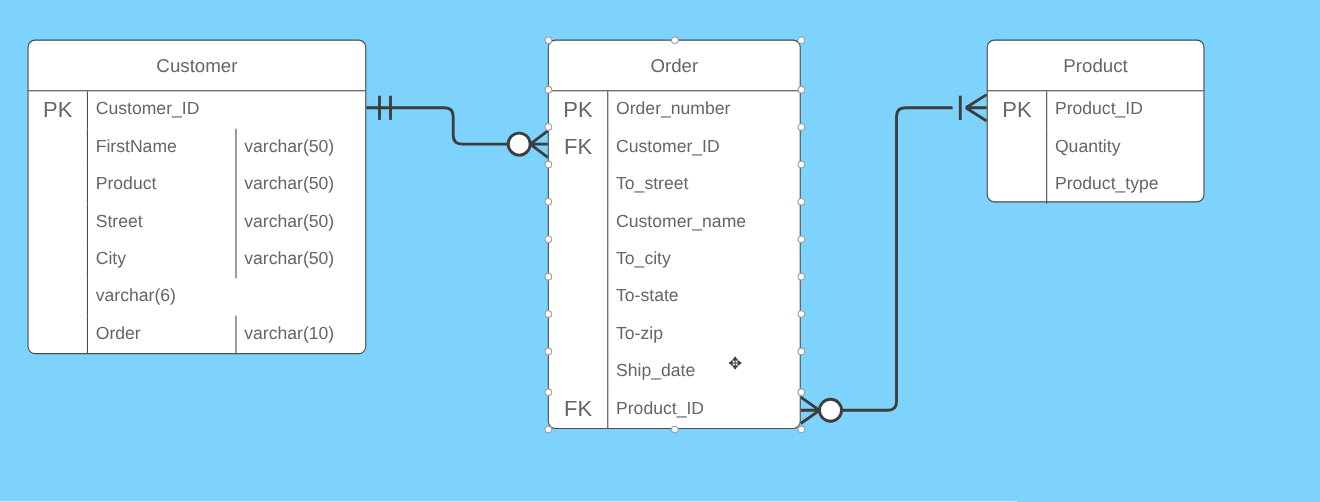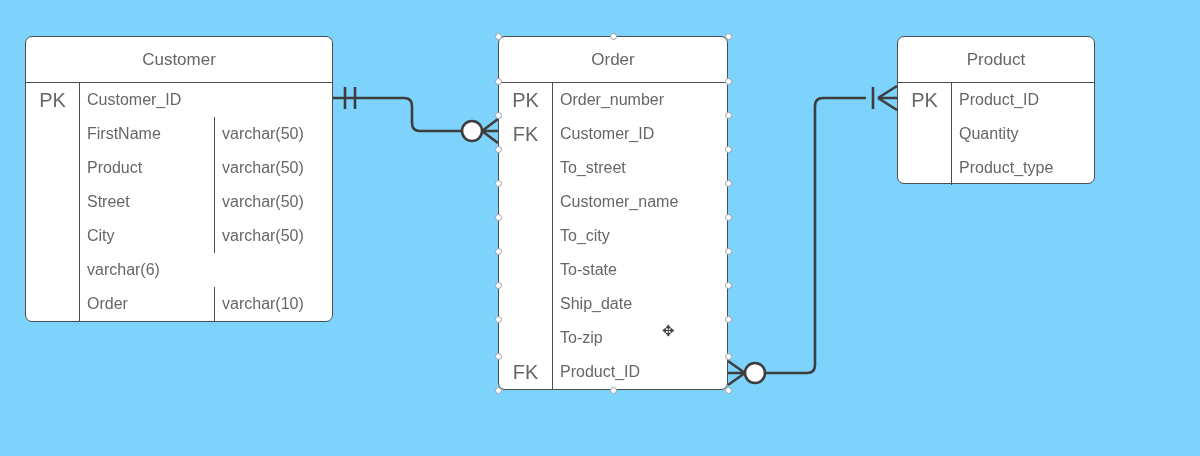--- a/index.html
+++ b/index.html
@@ -219,25 +219,25 @@
       <div class="attr-row">
         <div class="attr-key"></div>
         <div class="attr-name">To_city</div>
       </div>
       <div class="attr-row">
         <div class="attr-key"></div>
         <div class="attr-name">To-state</div>
       </div>
       <div class="attr-row">
         <div class="attr-key"></div>
+        <div class="attr-name">To-zip</div>
+      </div>
+      <div class="attr-row">
+        <div class="attr-key"></div>
         <div class="attr-name">Ship_date</div>
-      </div>
-      <div class="attr-row">
-        <div class="attr-key"></div>
-        <div class="attr-name">To-zip</div>
       </div>
       <div class="attr-row">
         <div class="attr-key">FK</div>
         <div class="attr-name">Product_ID</div>
       </div>
     </div>
   </div>
 
   <div>
     <div class="handle" style="left:613px; top:36px;"></div>

